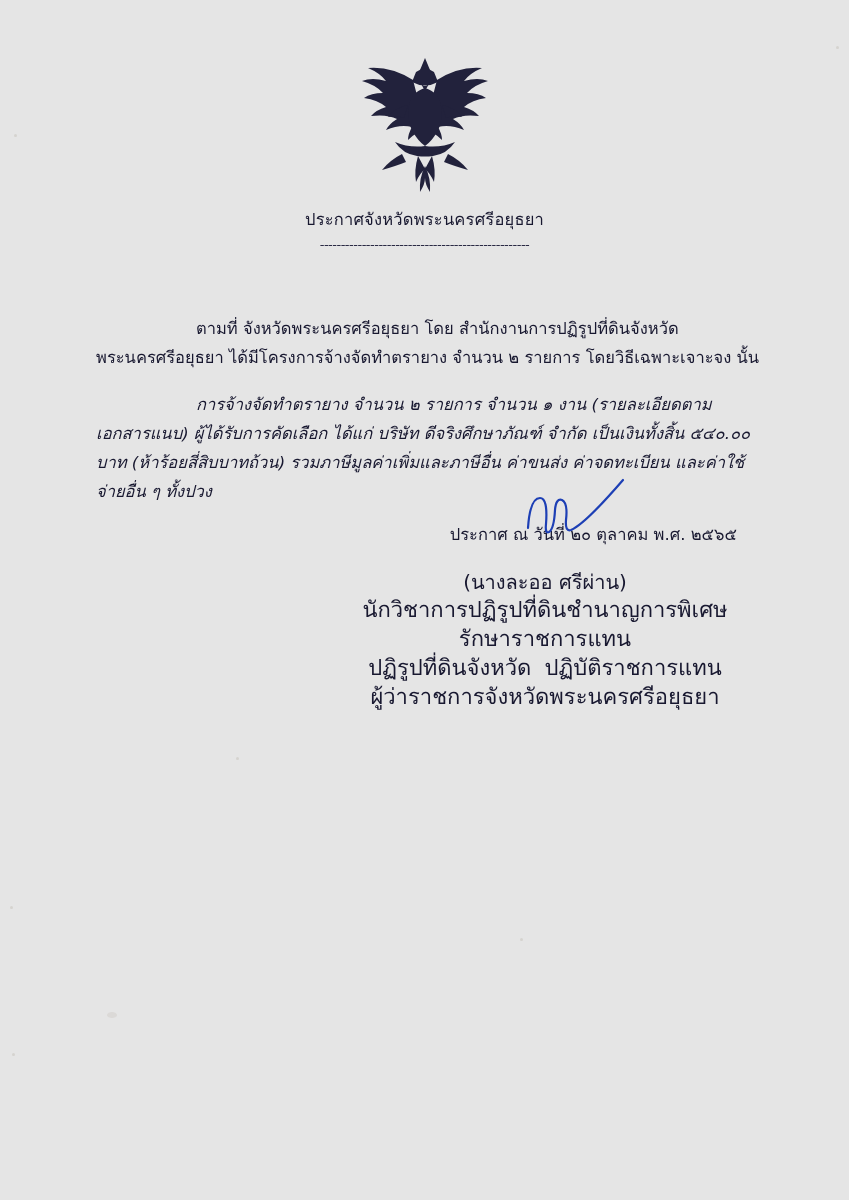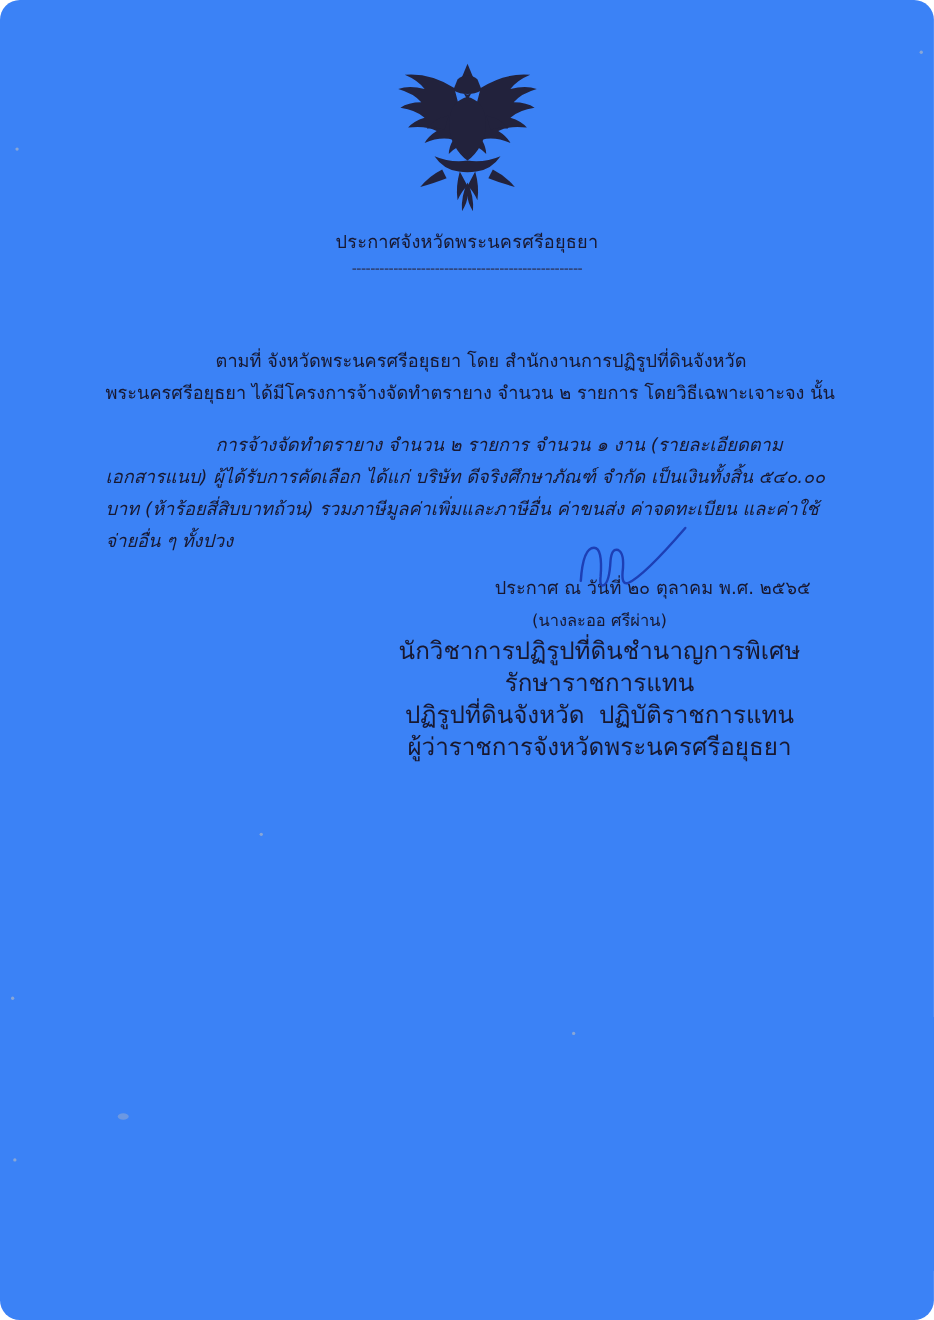--- a/index.html
+++ b/index.html
@@ -12,22 +12,21 @@
     height: 1200px;
     position: relative;
     font-family: "DejaVu Sans", sans-serif;
     color: #1b1b2e;
     overflow: hidden;
   }
 
   .page {
     position: absolute;
     inset: 0;
-    background: #3b82f6;
-    border-radius: 18px;
+    background: #e5e5e5;
   }
 
   
   .speck {
     position: absolute;
     background: #c9c4bd;
     border-radius: 50%;
     opacity: .55;
   }
 
@@ -107,23 +106,24 @@
   .signature {
     height: 70px;
     position: relative;
   }
   .signature svg {
     position: absolute;
     left: 190px;
     top: -4px;
   }
   .sign-name {
-    font-size: 15px;
+    font-size: 20px;
     line-height: 29px;
     color: #181830;
+    margin-top: 18px;
   }
   .sign-role {
     font-size: 22px;
     line-height: 29px;
     color: #181830;
     font-family: Liberation Mono, monospace;
   }
 </style>
 </head>
 <body>

